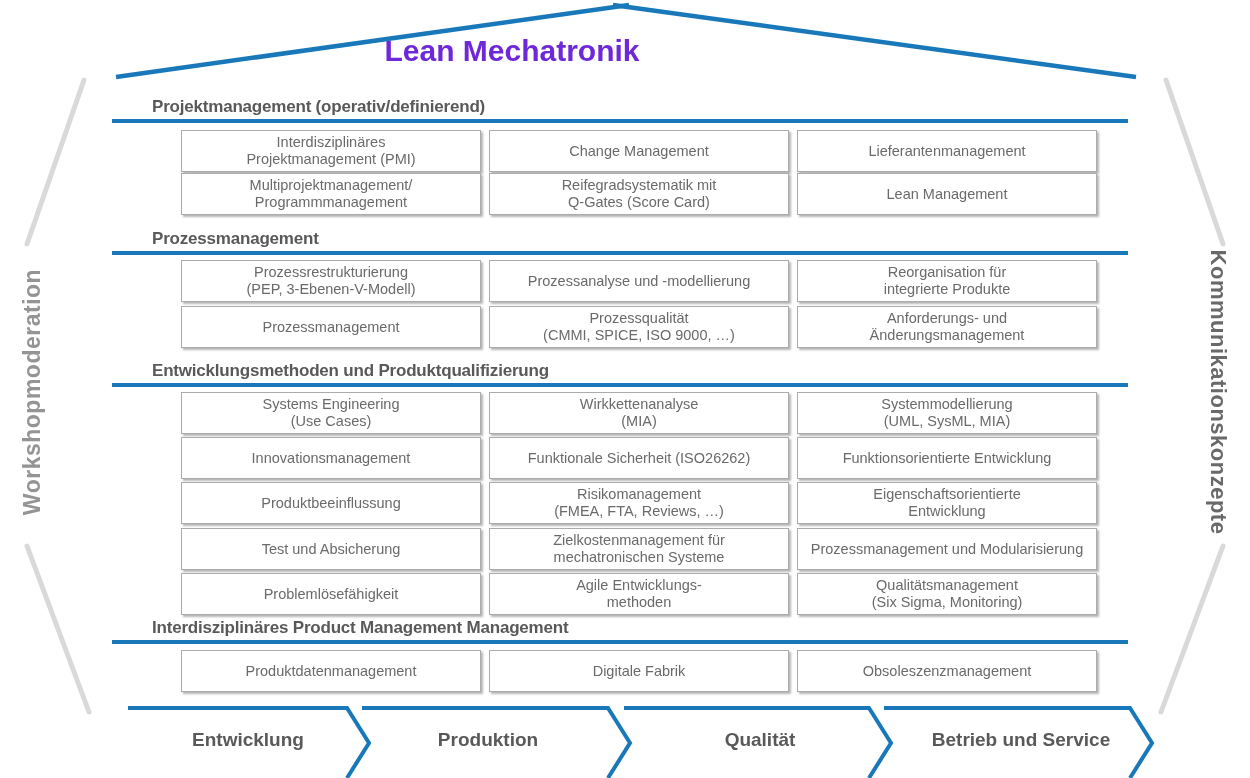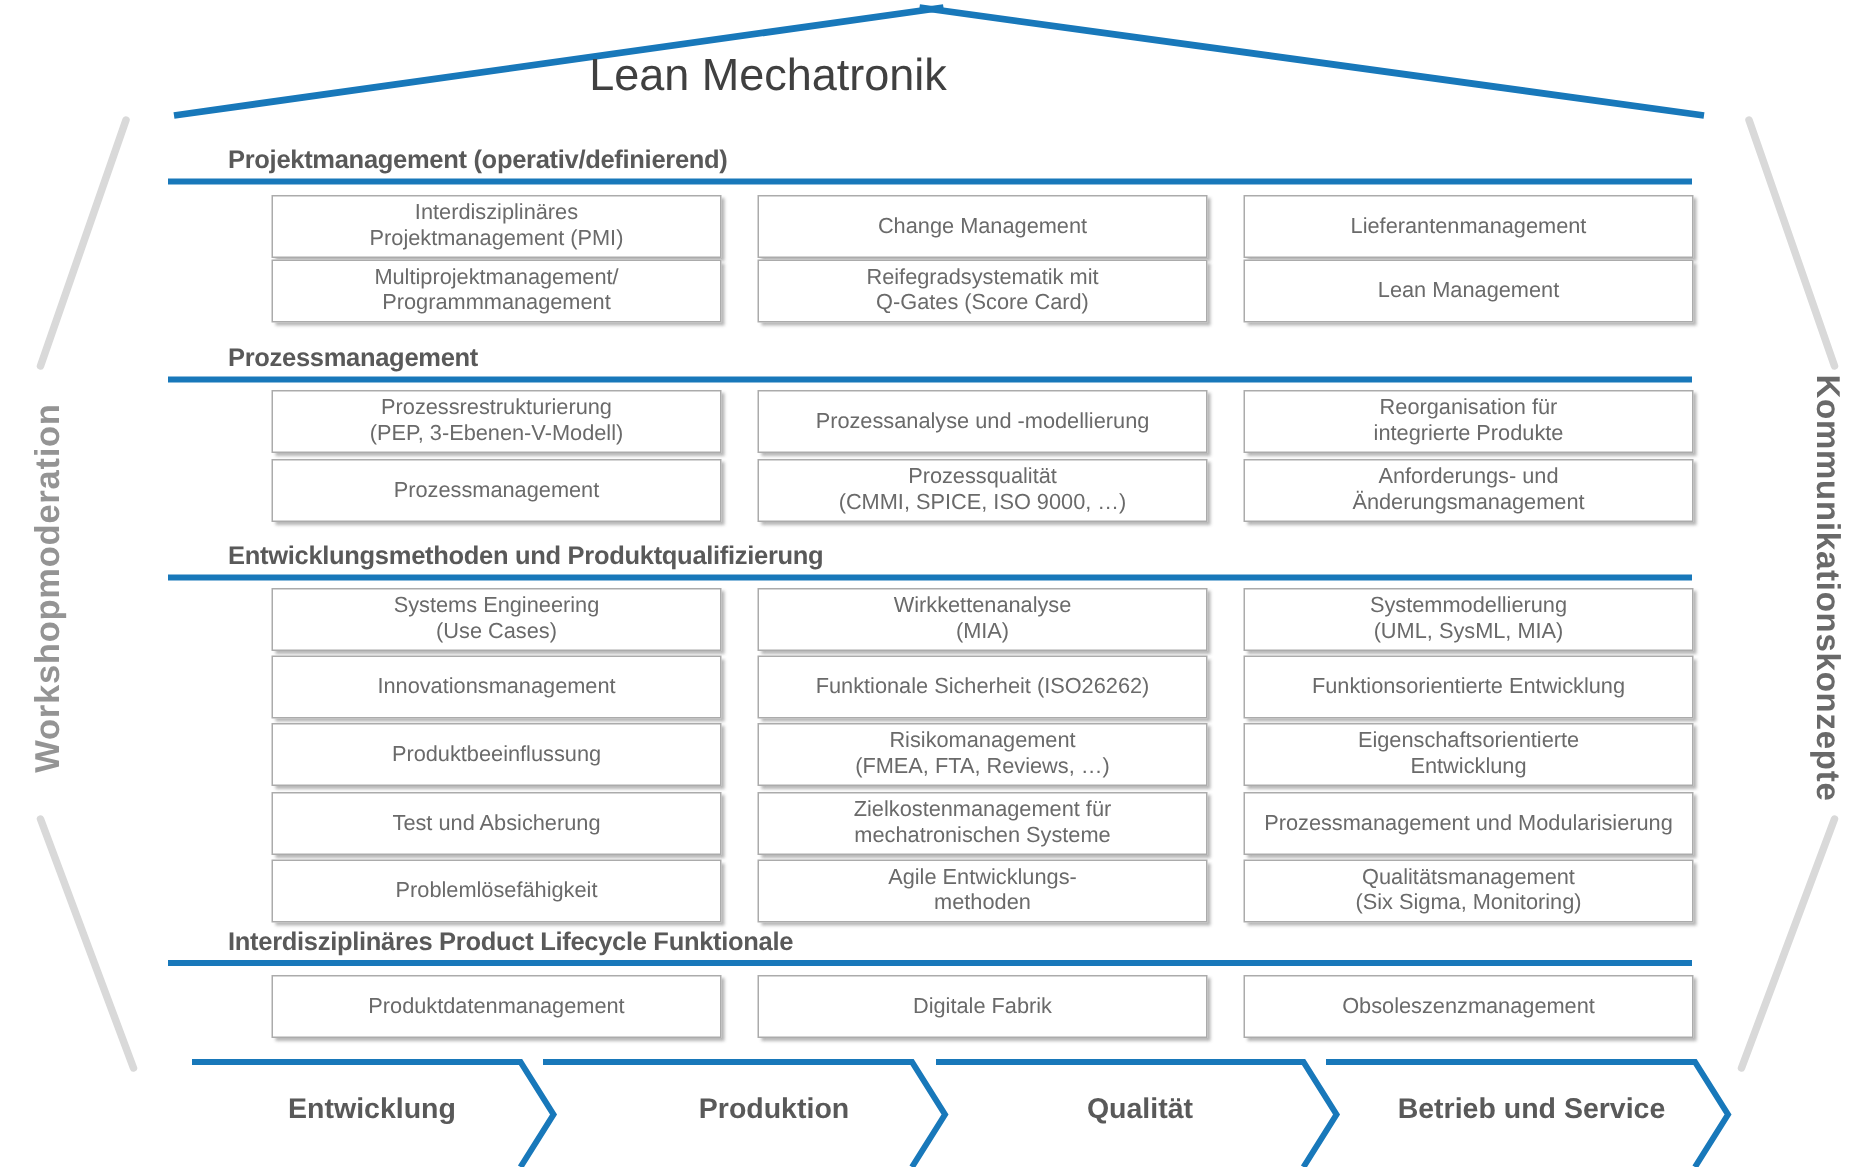--- a/index.html
+++ b/index.html
@@ -6,35 +6,35 @@
   #canvas{
     position:relative;
     width:1250px;height:778px;
     background:#ffffff;
     font-family:"Liberation Sans", sans-serif;
     overflow:hidden;
   }
   #lines-layer{position:absolute;left:0;top:0;width:1250px;height:778px;}
   .title{
     position:absolute;left:0;top:34px;width:1024px;
-    text-align:center;font-size:30px;font-weight:normal;color:#404040;
+    text-align:center;font-size:30px;font-weight:bold;color:#6d28d9;
     letter-spacing:0px;
   }
   .section-header{
     position:absolute;left:112px;width:1016px;
     font-size:17px;font-weight:bold;color:#595959;
     letter-spacing:-0.2px;
     margin-left:40px;
   }
   .section-underline{
     position:absolute;left:112px;width:1016px;height:4px;
     background:#1878ba;
   }
   .row{
-    position:absolute;left:181px;display:flex;gap:24px;
+    position:absolute;left:181px;display:flex;gap:8px;
   }
   .box{
     width:298px;height:40px;
     background:#ffffff;
     border:1px solid #ababab;
     box-shadow:2px 2px 2px rgba(90,90,90,0.45);
     display:flex;align-items:center;justify-content:center;
     text-align:center;
     font-size:14.5px;line-height:17px;color:#6a6a6a;
     white-space:pre-line;
@@ -145,26 +145,26 @@
     <div class="box">Prozessmanagement und Modularisierung</div>
   </div>
   <div class="row" style="top:573px">
     <div class="box">Problemlösefähigkeit</div>
     <div class="box">Agile Entwicklungs-
 methoden</div>
     <div class="box">Qualitätsmanagement
 (Six Sigma, Monitoring)</div>
   </div>
 
-  <div class="section-header" style="top:618px">Interdisziplinäres Product Lifecycle Funktionale</div>
+  <div class="section-header" style="top:618px">Interdisziplinäres Product Management Management</div>
   <div class="section-underline" style="top:640px"></div>
   <div class="row" style="top:650px">
     <div class="box">Produktdatenmanagement</div>
     <div class="box">Digitale Fabrik</div>
     <div class="box">Obsoleszenzmanagement</div>
   </div>
 
   <div class="arrow-label" style="left:128px;width:240px">Entwicklung</div>
-  <div class="arrow-label" style="left:396px;width:240px">Produktion</div>
+  <div class="arrow-label" style="left:368px;width:240px">Produktion</div>
   <div class="arrow-label" style="left:900px;width:242px">Betrieb und Service</div>
   <div class="arrow-label" style="left:640px;width:240px">Qualität</div>
 
 </div>
 
 </body></html>

